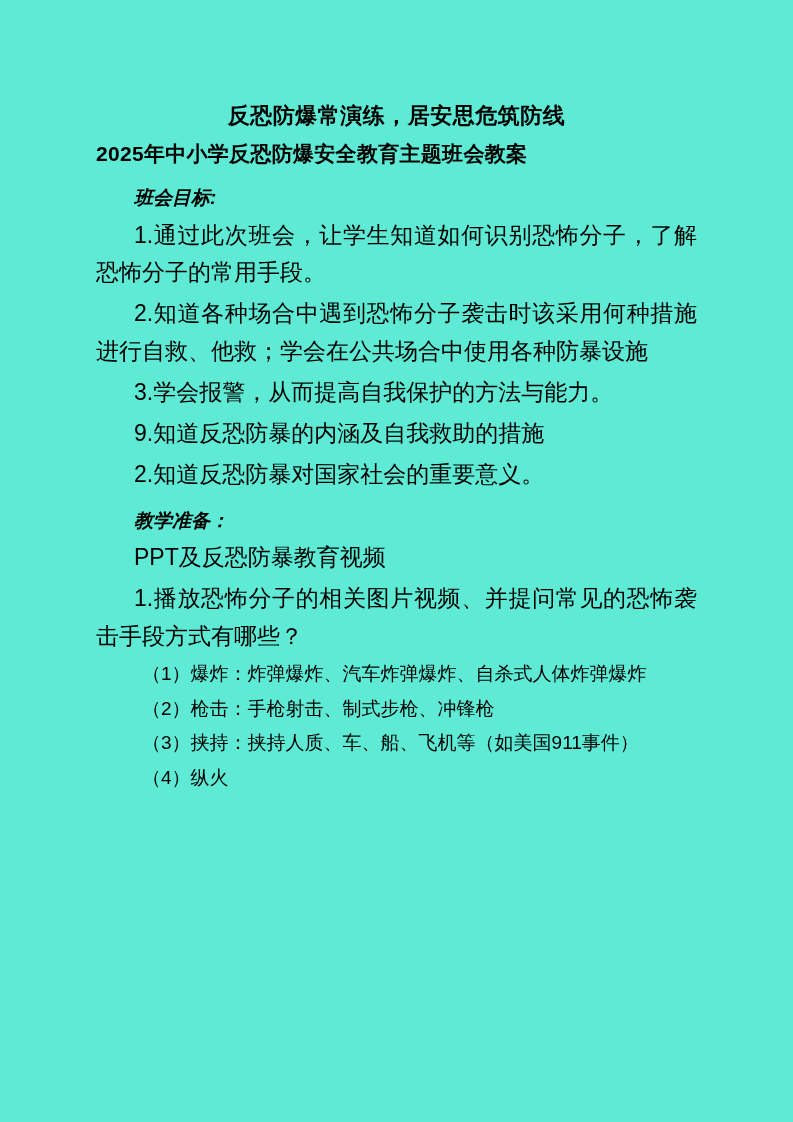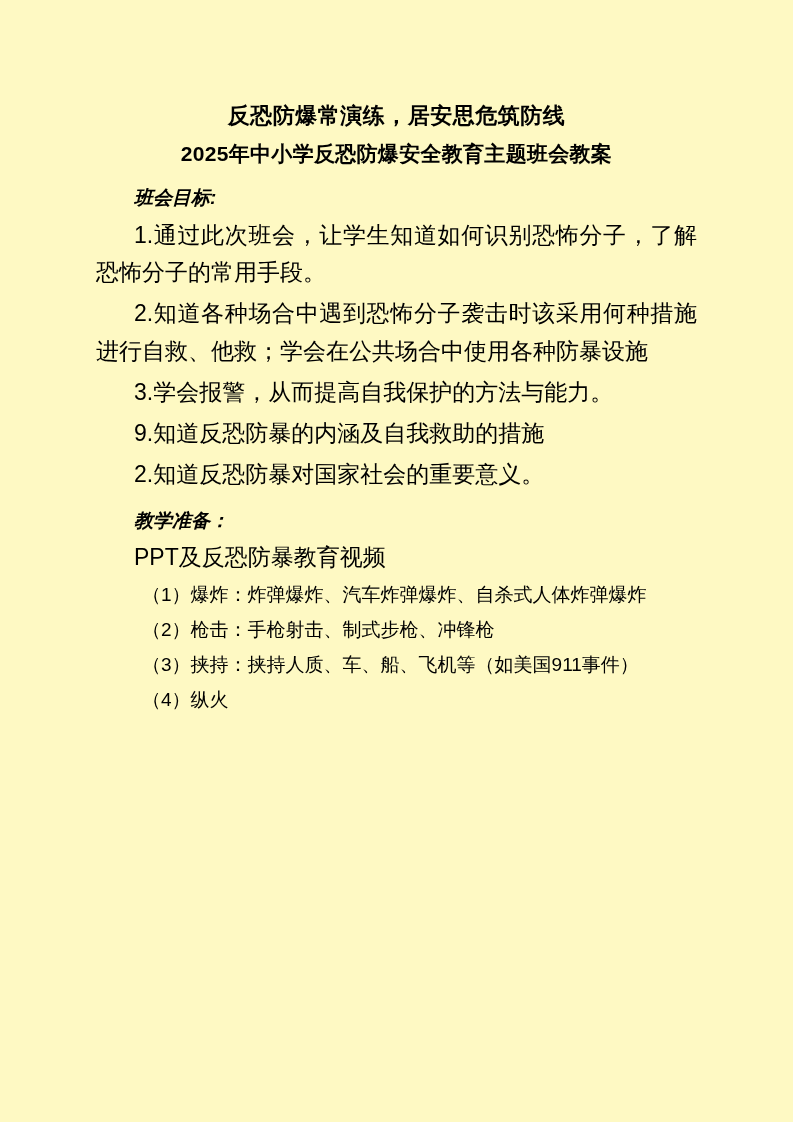--- a/index.html
+++ b/index.html
@@ -13,34 +13,33 @@
     font-family: "Liberation Sans", "DejaVu Sans", sans-serif;
     color: #000000;
     -webkit-font-smoothing: antialiased;
   }
   .page {
     position: relative;
     width: 793px;
     height: 1122px;
     box-sizing: border-box;
     padding: 100px 96px 0 96px;
-    background: #fef9c3;
+    background: #5eead4;
   }
   .doc-title {
     font-size: 22px;
     font-weight: bold;
     text-align: center;
     line-height: 1.45;
     letter-spacing: 0.5px;
     margin: 0 0 2px 0;
   }
   .doc-subtitle {
     font-size: 21px;
     font-weight: bold;
-    text-align: center;
     line-height: 1.5;
     letter-spacing: 0.3px;
     margin: 6px 0 14px 0;
   }
   .section-heading {
     font-size: 19px;
     font-weight: bold;
     line-height: 1.55;
     margin: 12px 0 2px 0;
     text-indent: 38px;
@@ -71,18 +70,19 @@
   <h2 class="doc-subtitle">2025年中小学反恐防爆安全教育主题班会教案</h2>
   <div id="body-content">
       <p class="section-heading">班会目标:</p>
       <p class="para">1.通过此次班会，让学生知道如何识别恐怖分子，了解恐怖分子的常用手段。</p>
       <p class="para">2.知道各种场合中遇到恐怖分子袭击时该采用何种措施进行自救、他救；学会在公共场合中使用各种防暴设施</p>
       <p class="para">3.学会报警，从而提高自我保护的方法与能力。</p>
       <p class="para">9.知道反恐防暴的内涵及自我救助的措施</p>
       <p class="para">2.知道反恐防暴对国家社会的重要意义。</p>
       <p class="section-heading">教学准备：</p>
       <p class="para">PPT及反恐防暴教育视频</p>
+      <p class="para">1.播放恐怖分子的相关图片视频、并提问常见的恐怖袭击手段方式有哪些？</p>
       <p class="para-sub">（1）爆炸：炸弹爆炸、汽车炸弹爆炸、自杀式人体炸弹爆炸</p>
       <p class="para-sub">（2）枪击：手枪射击、制式步枪、冲锋枪</p>
       <p class="para-sub">（3）挟持：挟持人质、车、船、飞机等（如美国911事件）</p>
       <p class="para-sub">（4）纵火</p>
     </div>
 </div>
 
 </body></html>

